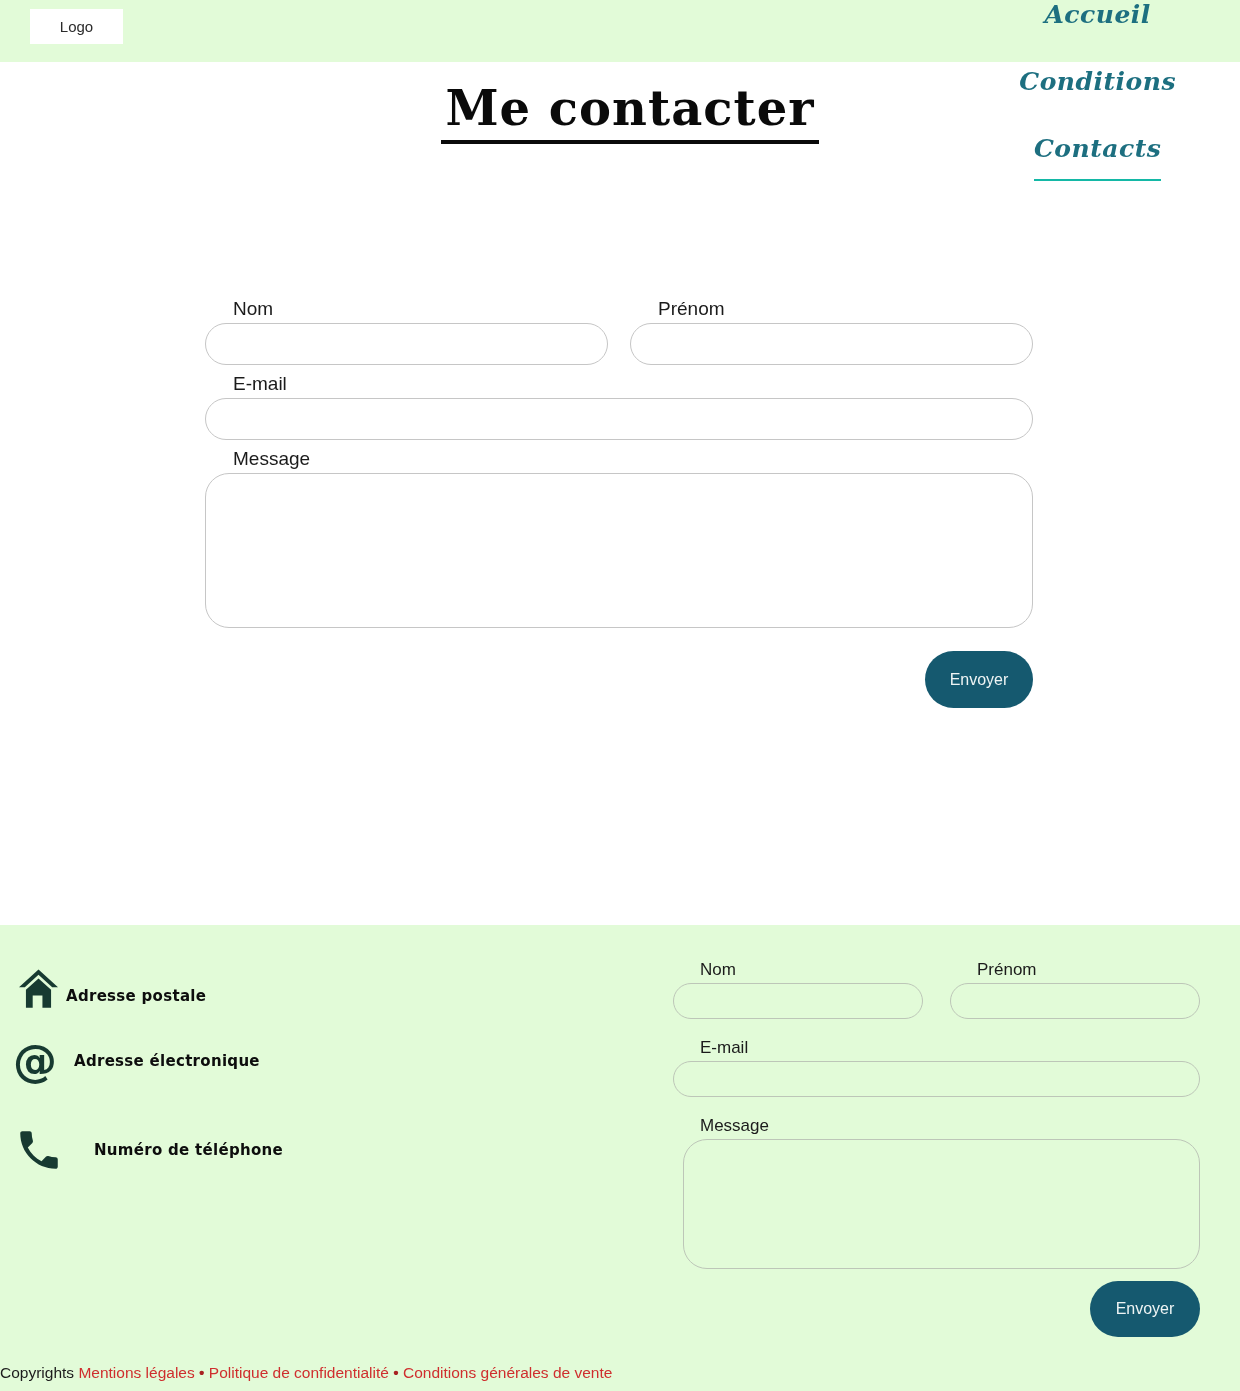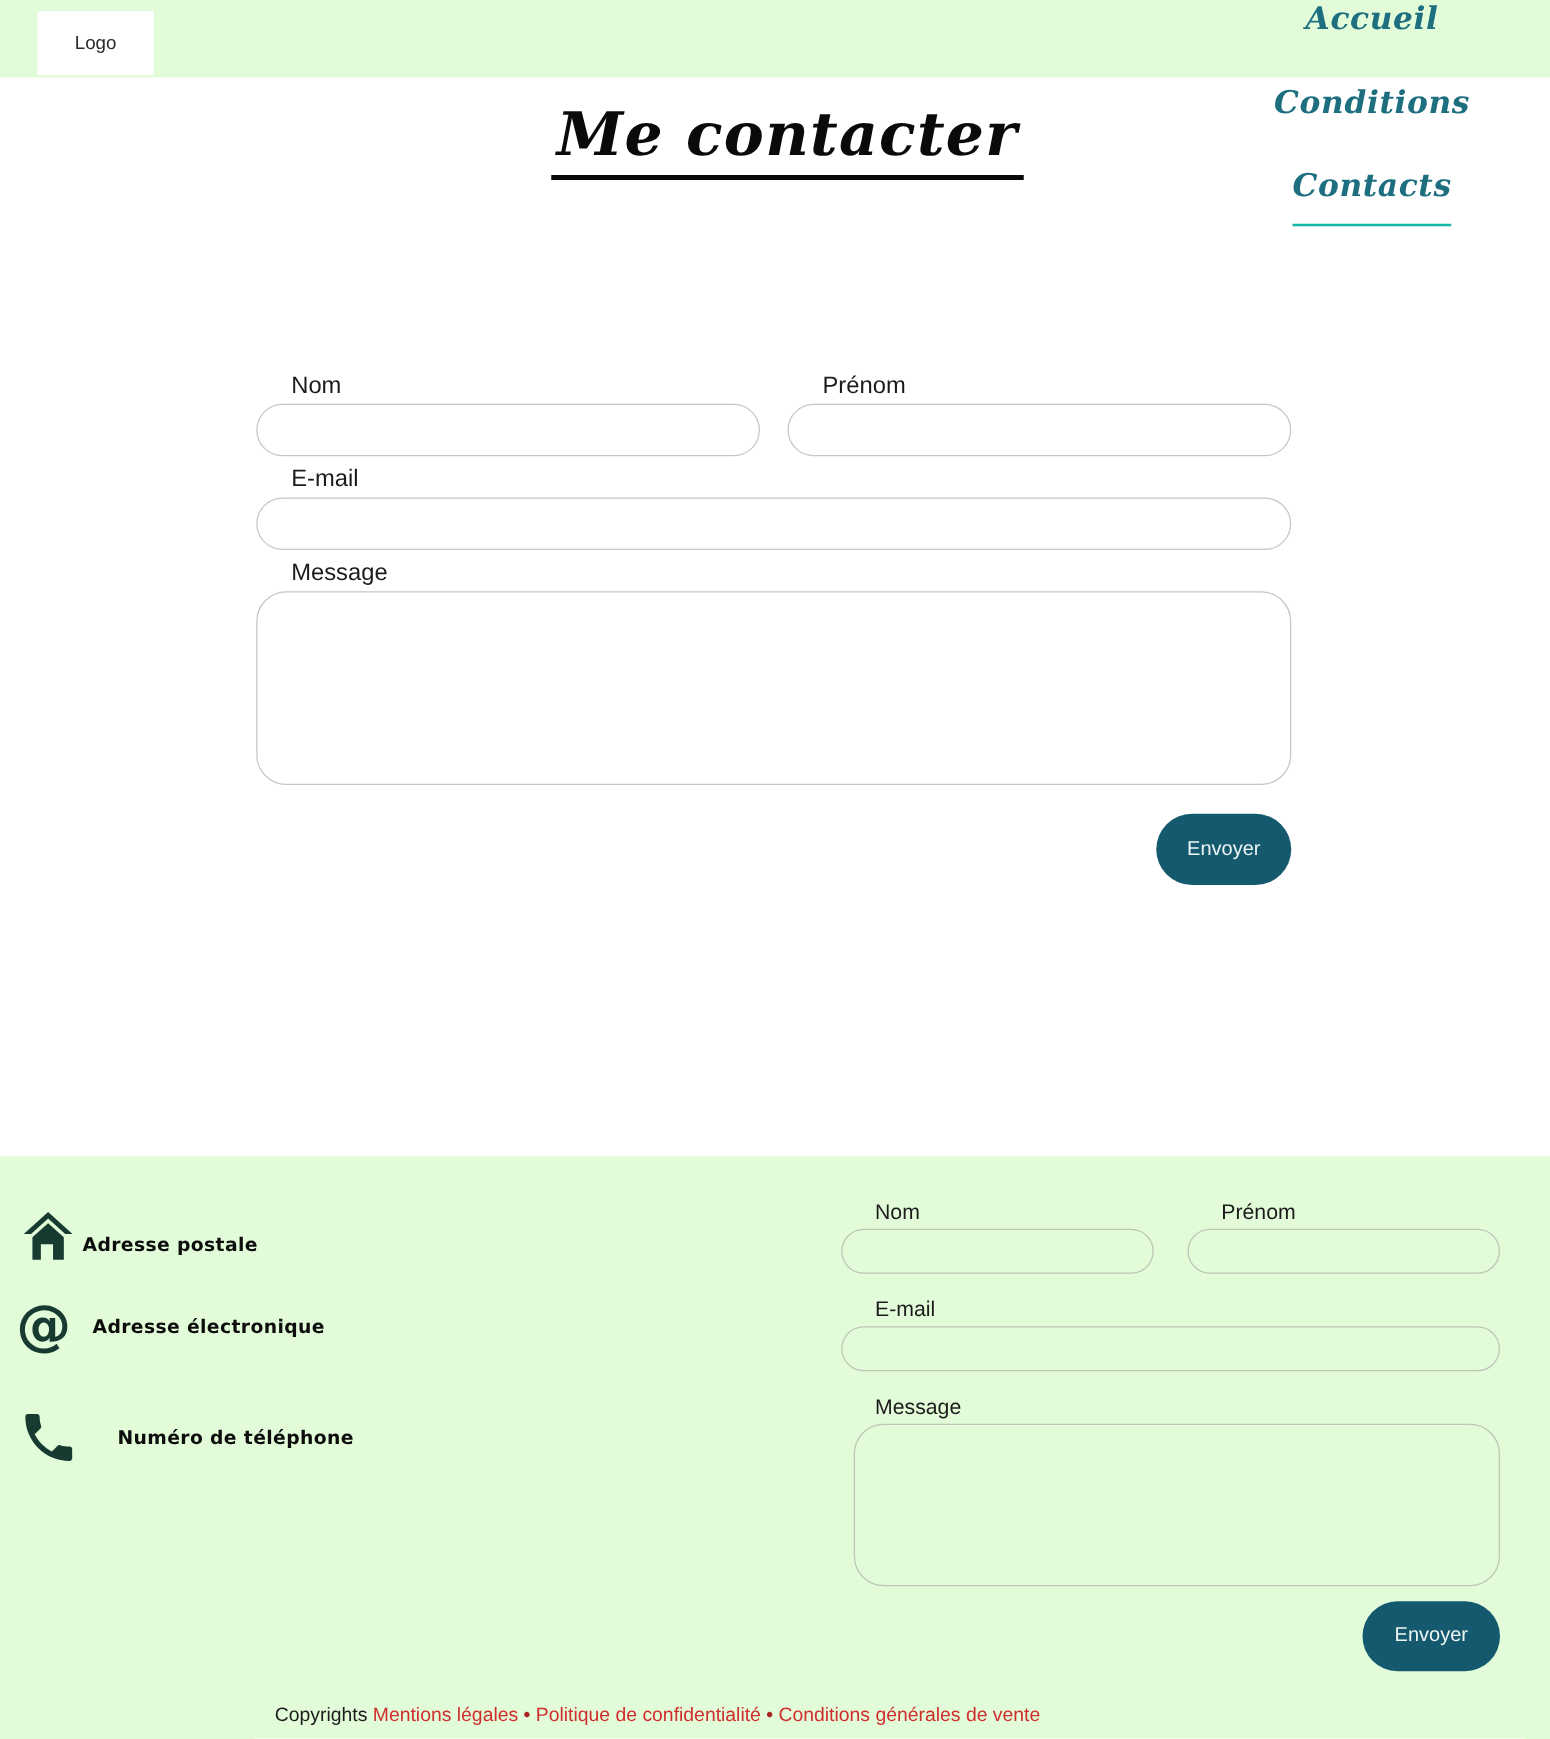--- a/index.html
+++ b/index.html
@@ -1,31 +1,31 @@
 <!DOCTYPE html>
 <html><head>
 <meta charset="utf-8">
 <style>
   * { margin: 0; padding: 0; box-sizing: border-box; }
   html, body { width: 1240px; background: #ffffff; font-family: "Liberation Sans", sans-serif; }
   .page { position: relative; width: 1240px; height: 1391px; background: #ffffff; overflow: hidden; }
 
   
   .header { position: absolute; top: 0; left: 0; width: 1240px; height: 62px; background: #e2fbd8; }
-  .logo { position: absolute; left: 30px; top: 9px; width: 93px; height: 51px; background: #ffffff;
+  .logo { position: absolute; left: 30px; top: 9px; width: 93px; height: 35px; background: #ffffff;
           display: flex; align-items: center; justify-content: center;
           font-size: 15px; color: #2b2b2b; cursor: pointer; }
   .nav { position: absolute; right: 64px; top: 0; height: 62px; display: flex; align-items: center; gap: 38px; flex-direction: column; }
   .nav-link { font-family: "DejaVu Serif", serif; font-style: italic; font-weight: 700;
               font-size: 25px; color: #1d6f80; text-decoration: none; cursor: pointer; letter-spacing: .5px; }
   .nav-link.active { border-bottom: 2px solid #14b8a6; padding-bottom: 16px; }
 
   
   .title-wrap { position: absolute; top: 80px; left: 0; width: 1240px; text-align: center; }
-  .title { display: inline-block; font-family: "DejaVu Serif", serif; font-style: italic; font-weight: 700;
+  .title { display: inline-block; font-family: "DejaVu Serif", serif; font-weight: 700;
            font-size: 48px; color: #0a0a0a; letter-spacing: 1px;
            border-bottom: 4px solid #0a0a0a; padding: 0 4px 4px 4px; margin-left: 20px; }
 
   
   .main-form { position: absolute; left: 205px; top: 298px; width: 828px; }
   .field-label { display: block; font-size: 19px; color: #1b1b1b; padding-left: 28px; height: 25px; line-height: 22px; }
   .main-form .row { display: flex; gap: 22px; }
   .main-form .col { width: 403px; }
   .inp { display: block; width: 100%; height: 42px; border: 1px solid #c6c6c6; border-radius: 21px;
          background: #ffffff; outline: none; padding: 0 18px; font-size: 17px; color: #222;
@@ -60,21 +60,21 @@
   .f-inp { display: block; width: 100%; height: 36px; border: 1px solid #bdc6b8; border-radius: 18px;
            background: transparent; outline: none; padding: 0 15px; font-size: 15px; color: #222;
            font-family: "Liberation Sans", sans-serif; }
   .f-gap { height: 18px; }
   .f-ta { display: block; margin-left: 10px; width: 517px; height: 130px; border: 1px solid #bdc6b8; border-radius: 24px;
           background: transparent; outline: none; resize: none; padding: 12px 16px; font-size: 15px; color: #222;
           font-family: "Liberation Sans", sans-serif; }
   .f-send { position: absolute; left: 1090px; top: 356px; width: 110px; height: 56px; border: none; border-radius: 28px;
             background: #15596f; color: #eef4f4; font-size: 16px; cursor: pointer; font-family: "Liberation Sans", sans-serif; }
 
-  .copyright { position: absolute; top: 439px; left: 0; width: 1052px; text-align: center;
+  .copyright { position: absolute; top: 439px; left: 0; width: 1052px; text-align: left;
                font-size: 15.5px; color: #1c1c1c; }
   .copy-link { color: #cf2e2e; text-decoration: none; cursor: pointer; }
   .copy-sep { color: #a82222; font-weight: 700; }
 </style>
 </head>
 <body>
 
 <div class="page">
 
   <header class="header">

